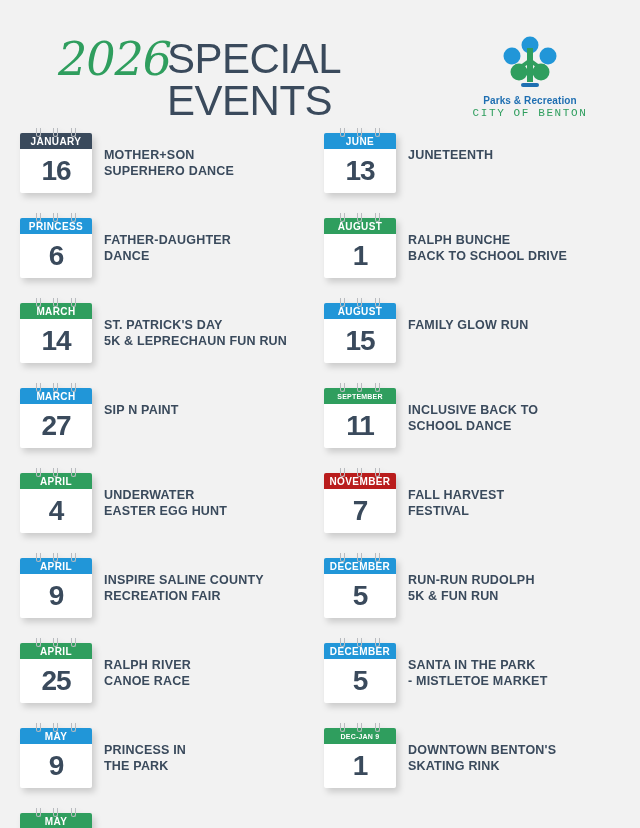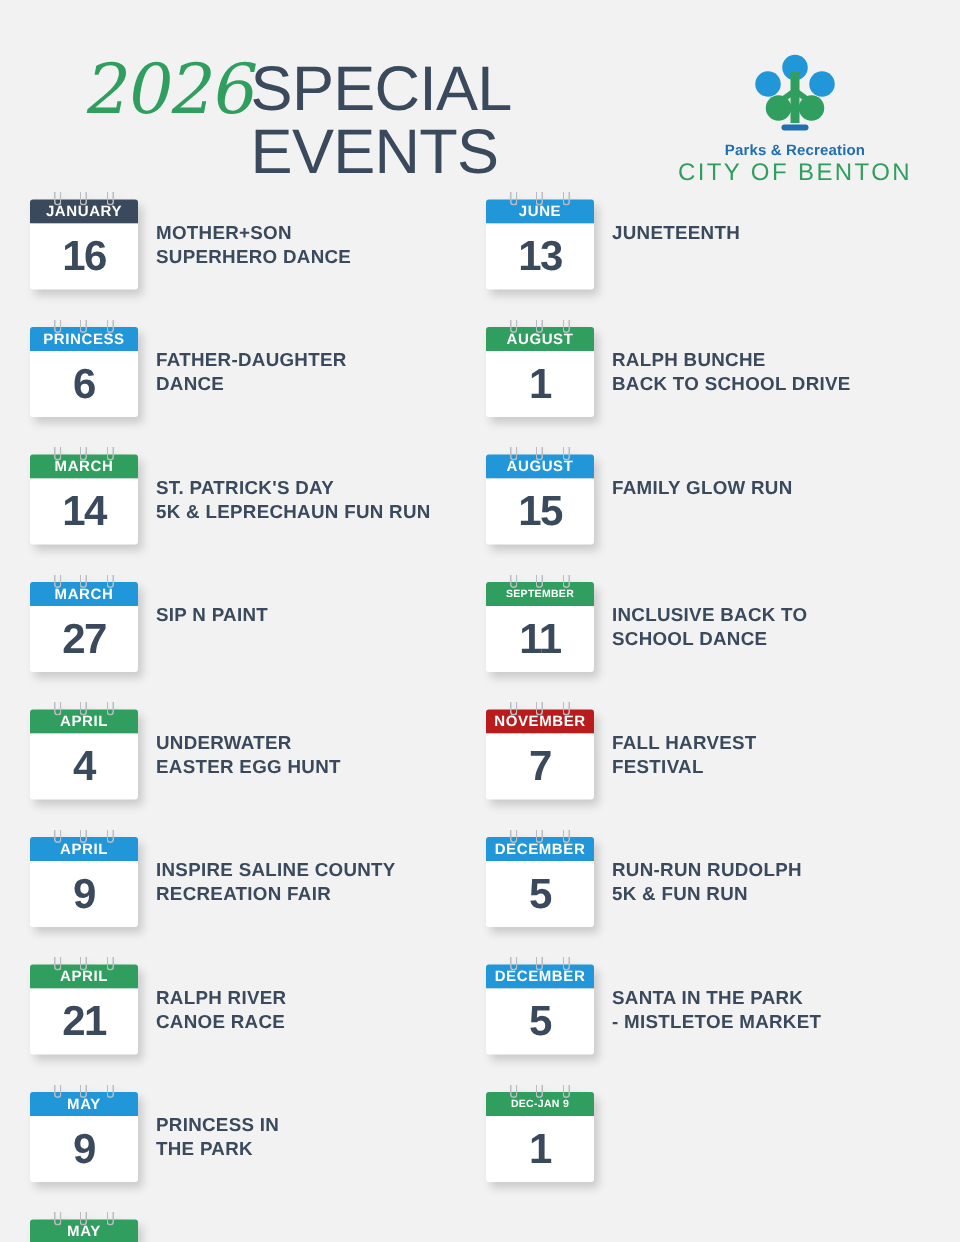--- a/index.html
+++ b/index.html
@@ -59,22 +59,22 @@
   .logo-name {
     font-family: "Liberation Sans", sans-serif;
     font-weight: bold;
     font-size: 10px;
     color: #1f6fb2;
     margin-top: 3px;
     letter-spacing: 0.1px;
     white-space: nowrap;
   }
   .logo-sub {
-    font-family: Liberation Sans, sans-serif;
-    font-size: 16px;
+    font-family: Liberation Mono, monospace;
+    font-size: 11px;
     color: #2f9e5e;
     letter-spacing: 1.6px;
     margin-top: 1px;
   }
 
   
   .columns {
     display: flex;
     padding: 8px 20px 0 20px;
     gap: 14px;
@@ -296,21 +296,21 @@
         </div>
         <div class="event">
           <div class="cal">
             <div class="cal-rings">
               <span class="ring"></span>
               <span class="ring"></span>
               <span class="ring"></span>
             </div>
             <div class="cal-top" style="background: rgb(47, 158, 94);">APRIL</div>
             <div class="cal-body">
-              <span class="cal-day">21</span>
+              <span class="cal-day">25</span>
             </div>
           </div>
           <div class="evt-text">
             <div class="evt-line">RALPH RIVER</div>
             <div class="evt-line">CANOE RACE</div>
           </div>
         </div>
         <div class="event">
           <div class="cal">
             <div class="cal-rings">
@@ -463,17 +463,21 @@
             <div class="cal-rings">
               <span class="ring"></span>
               <span class="ring"></span>
               <span class="ring"></span>
             </div>
             <div class="cal-top small" style="background: rgb(47, 158, 94);">DEC-JAN 9</div>
             <div class="cal-body">
               <span class="cal-day">1</span>
             </div>
           </div>
+          <div class="evt-text">
+            <div class="evt-line">DOWNTOWN BENTON'S</div>
+            <div class="evt-line">SKATING RINK</div>
+          </div>
         </div>
       </div>
   </div>
 
 </div>
 
 </body></html>

